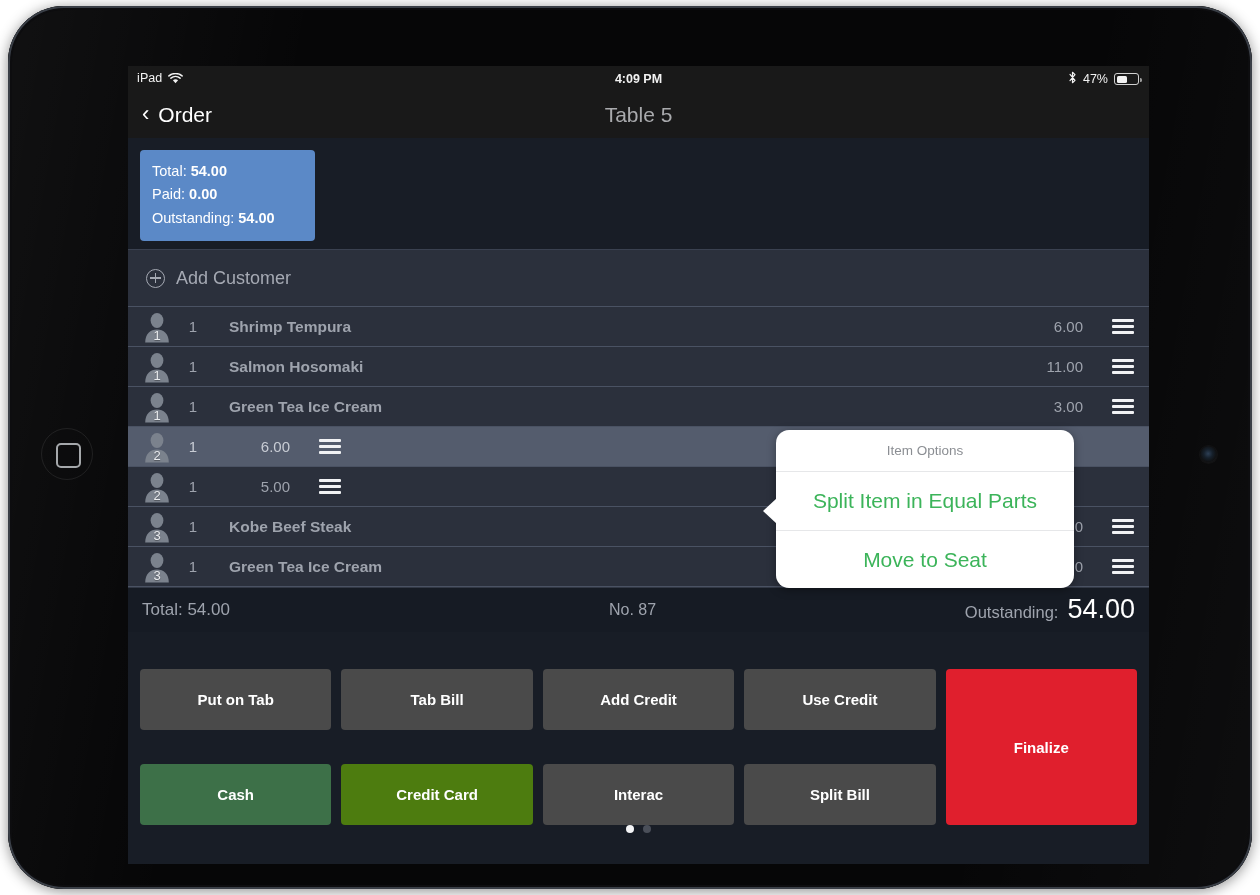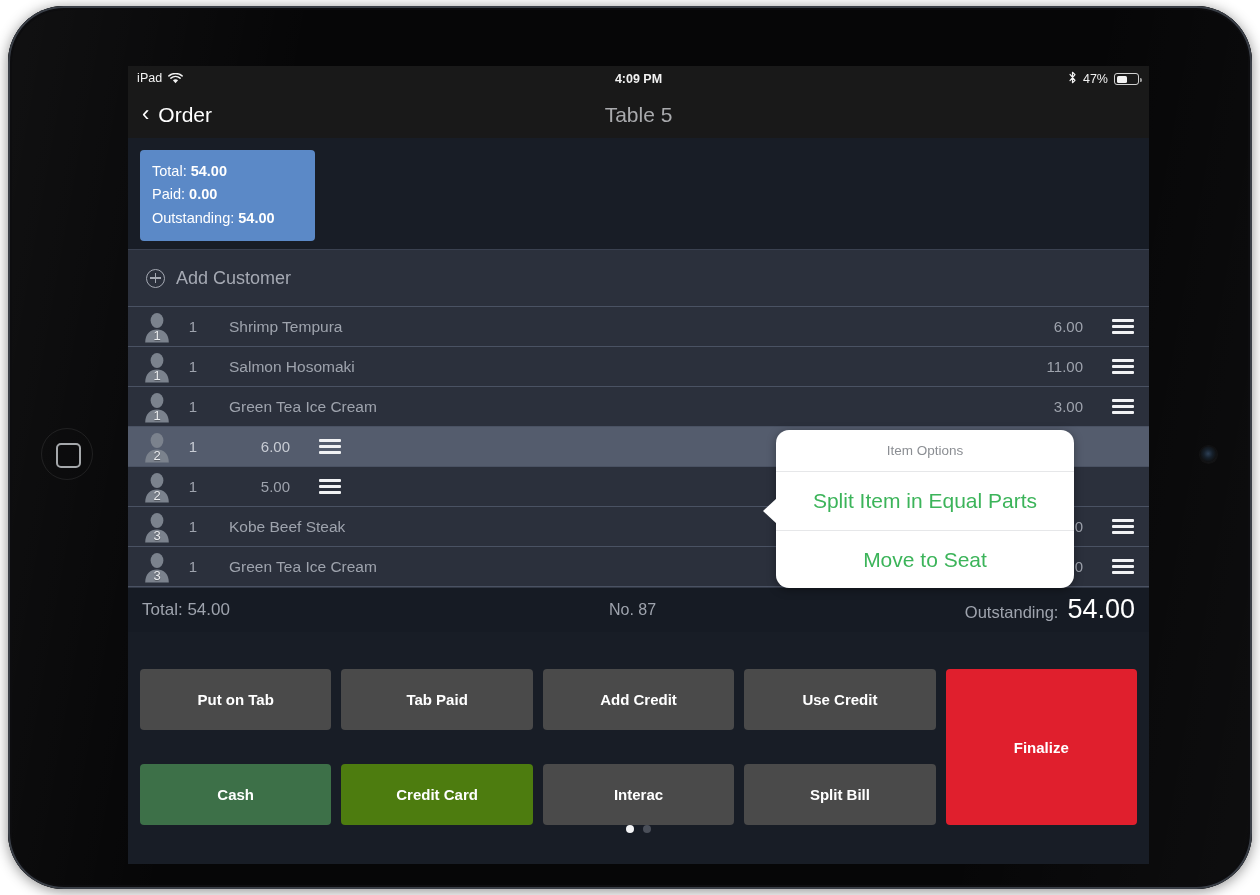--- a/index.html
+++ b/index.html
@@ -220,20 +220,21 @@
     width: 42px;
     text-align: center;
     color: #9ea3ad;
     font-size: 15px;
   }
   .item-name {
     color: #9ea3ad;
     font-size: 15.5px;
     padding-left: 15px;
     flex: 1;
+    font-weight: bold;
   }
   .item-price {
     color: #9ea3ad;
     font-size: 15px;
     width: 90px;
     text-align: right;
     padding-right: 14px;
   }
   .row-menu-btn {
     width: 52px;
@@ -563,21 +564,21 @@
         <span class="val">54.00</span>
       </div>
     </div>
 
     <div id="actions">
       <div id="btn-grid">
           <div class="pay-btn grey">
             <span>Put on Tab</span>
           </div>
           <div class="pay-btn grey">
-            <span>Tab Paid</span>
+            <span>Tab Bill</span>
           </div>
           <div class="pay-btn grey">
             <span>Add Credit</span>
           </div>
           <div class="pay-btn grey">
             <span>Use Credit</span>
           </div>
           <div class="pay-btn red">
             <span>Finalize</span>
           </div>

